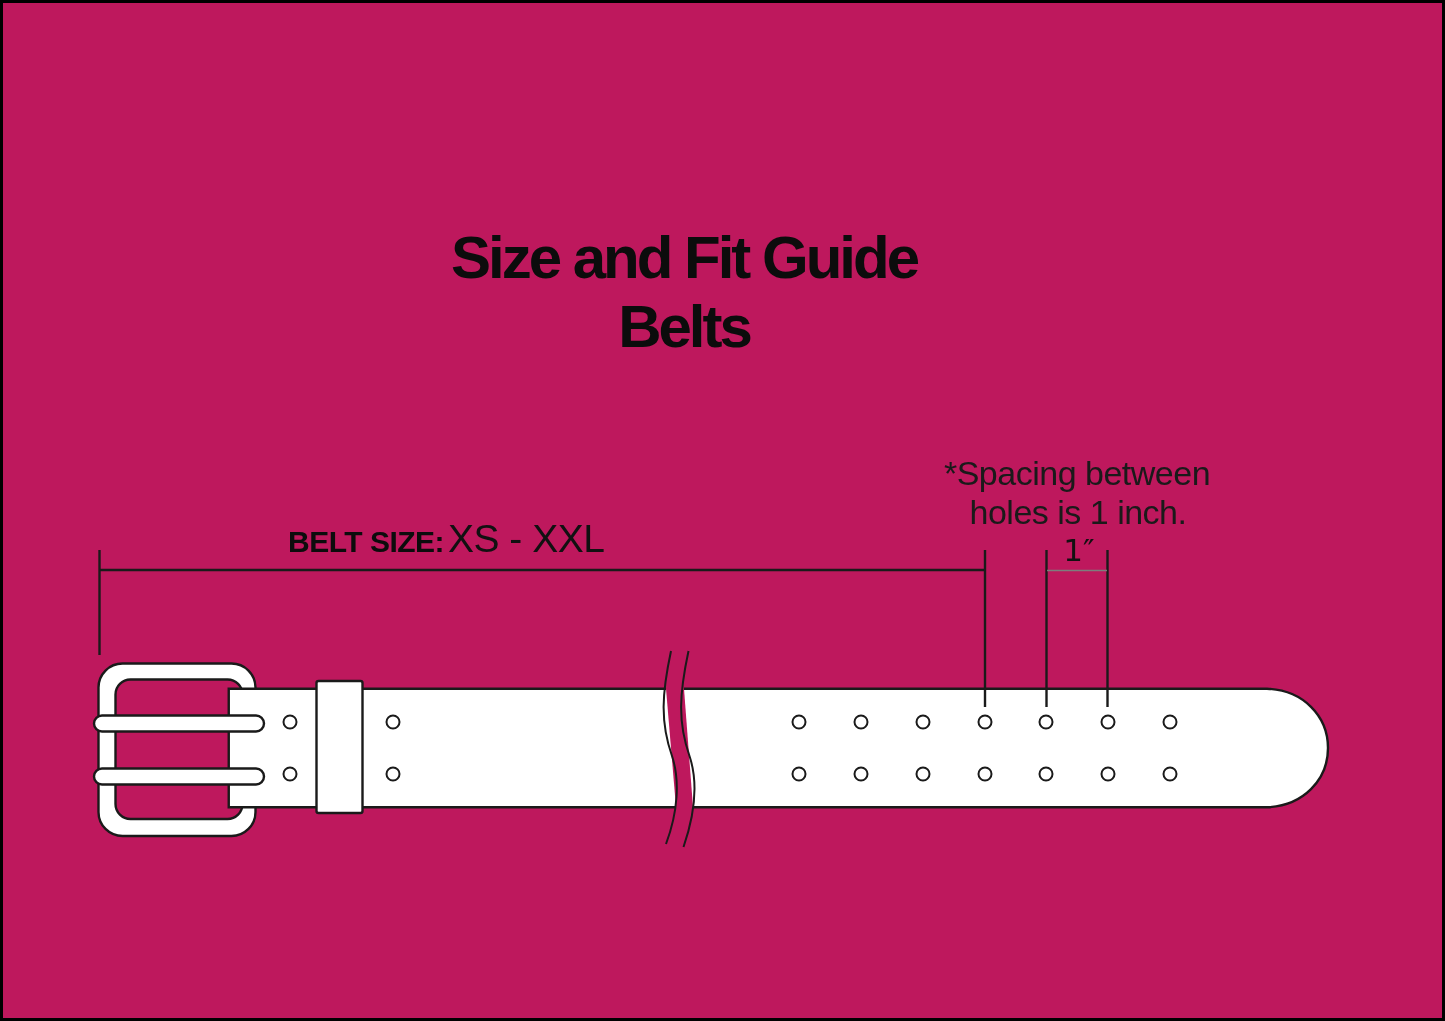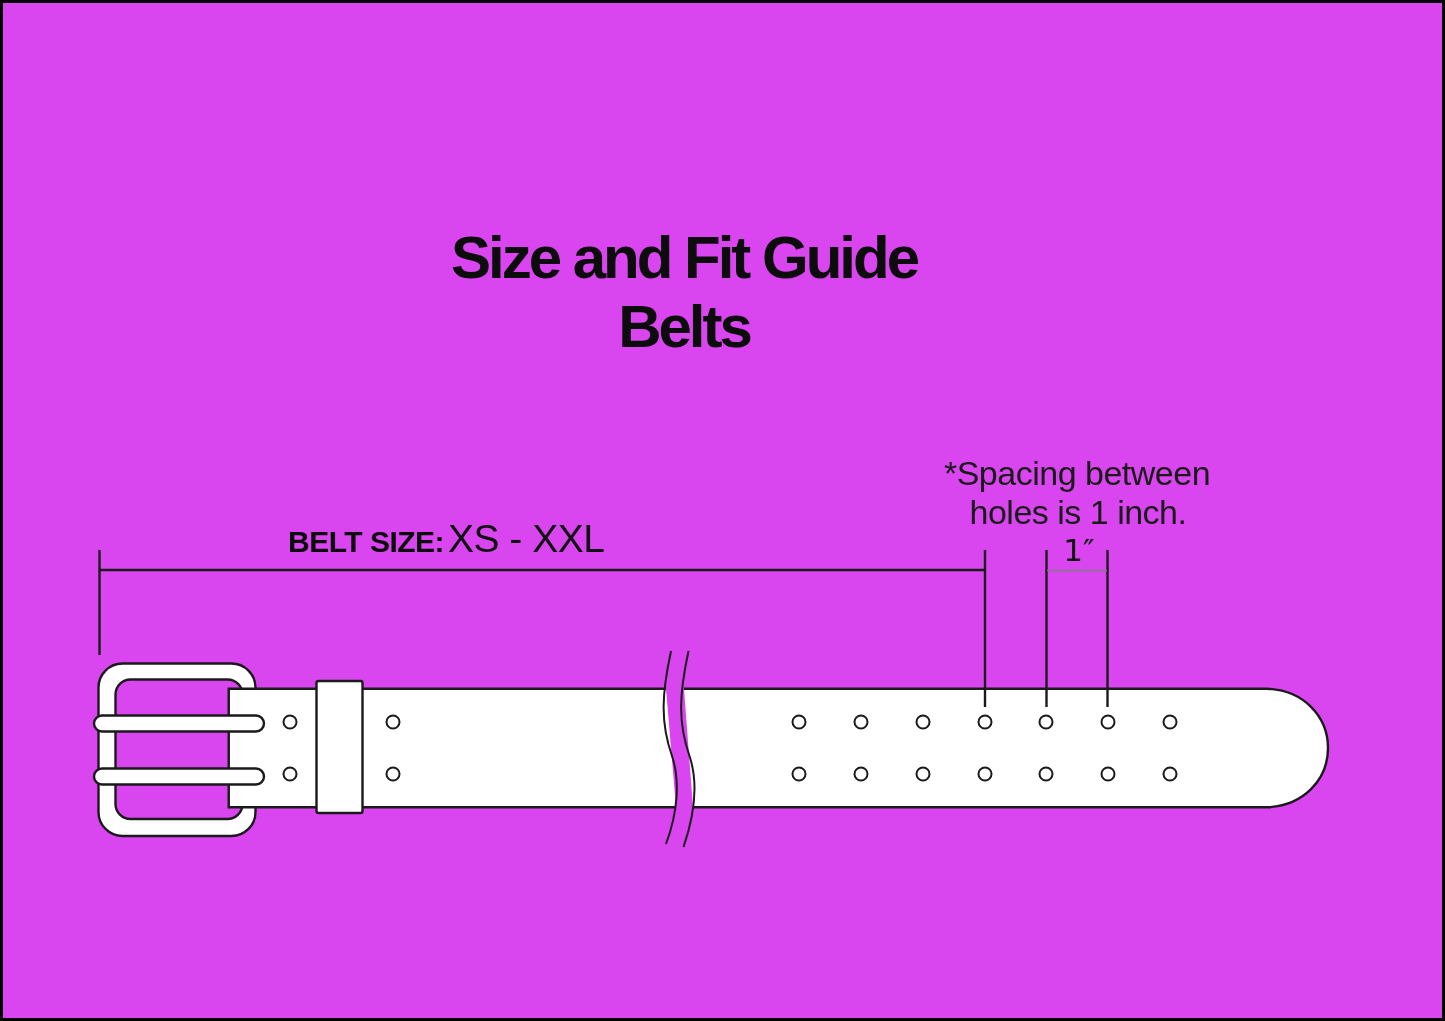--- a/index.html
+++ b/index.html
@@ -4,21 +4,21 @@
 <style>
   html, body {
     margin: 0;
     padding: 0;
     background: #ffffff;
   }
   #page {
     position: relative;
     width: 1445px;
     height: 1021px;
-    background: #d946ef;
+    background: #be185d;
     overflow: hidden;
   }
   svg { display: block; }
 
   .title-text {
     font-family: "Liberation Sans", sans-serif;
     font-weight: bold;
     font-size: 60px;
     letter-spacing: -3px;
     fill: #0c0c0c;

